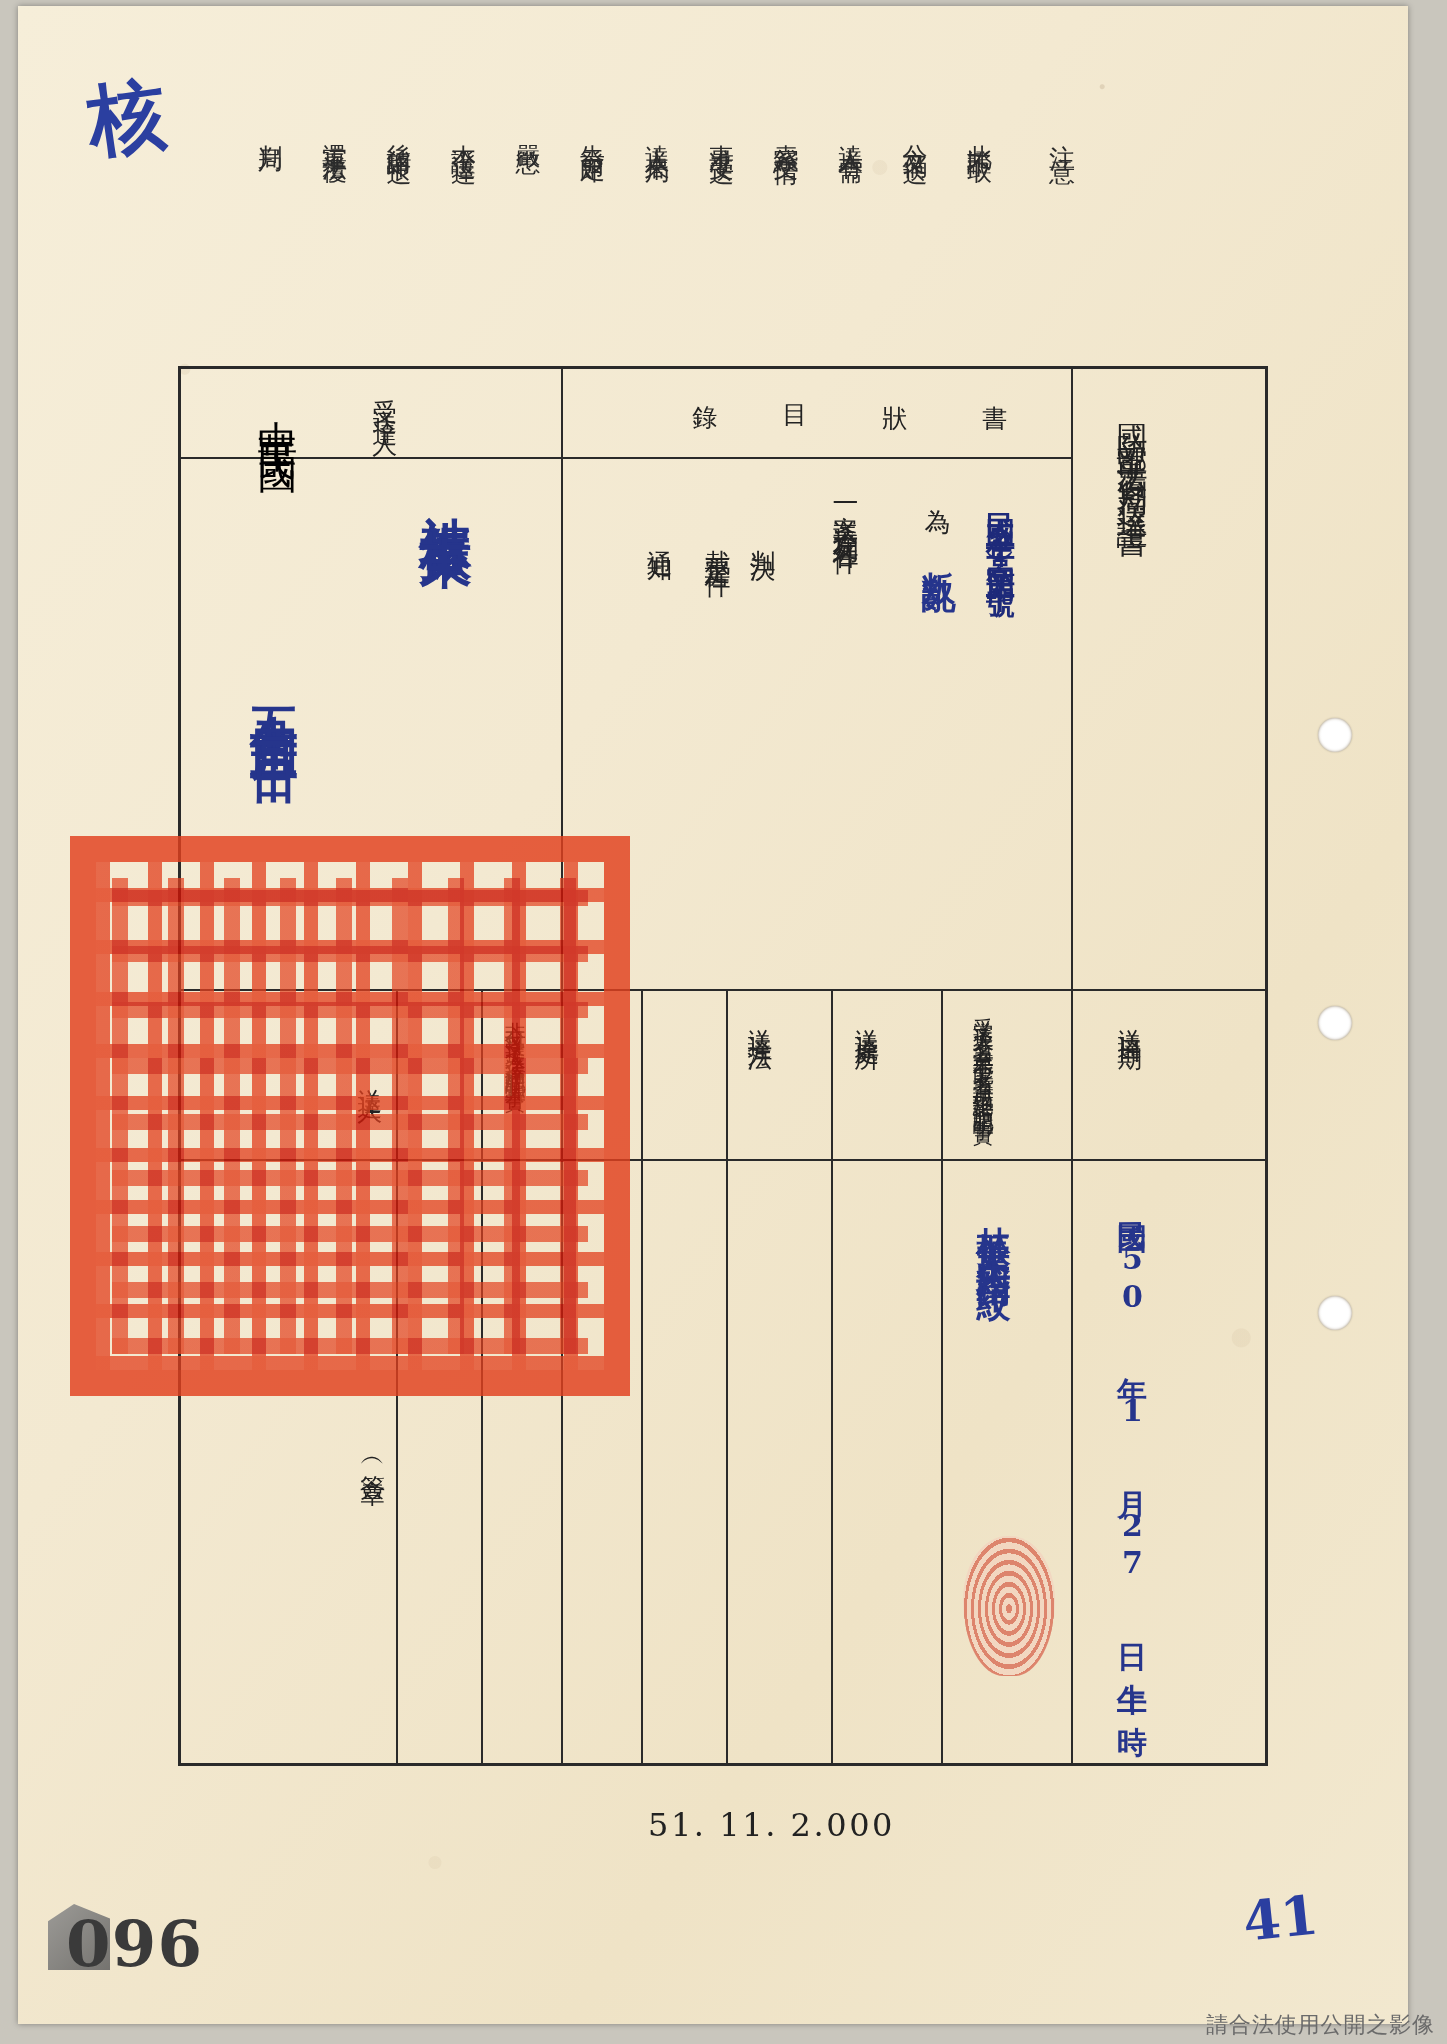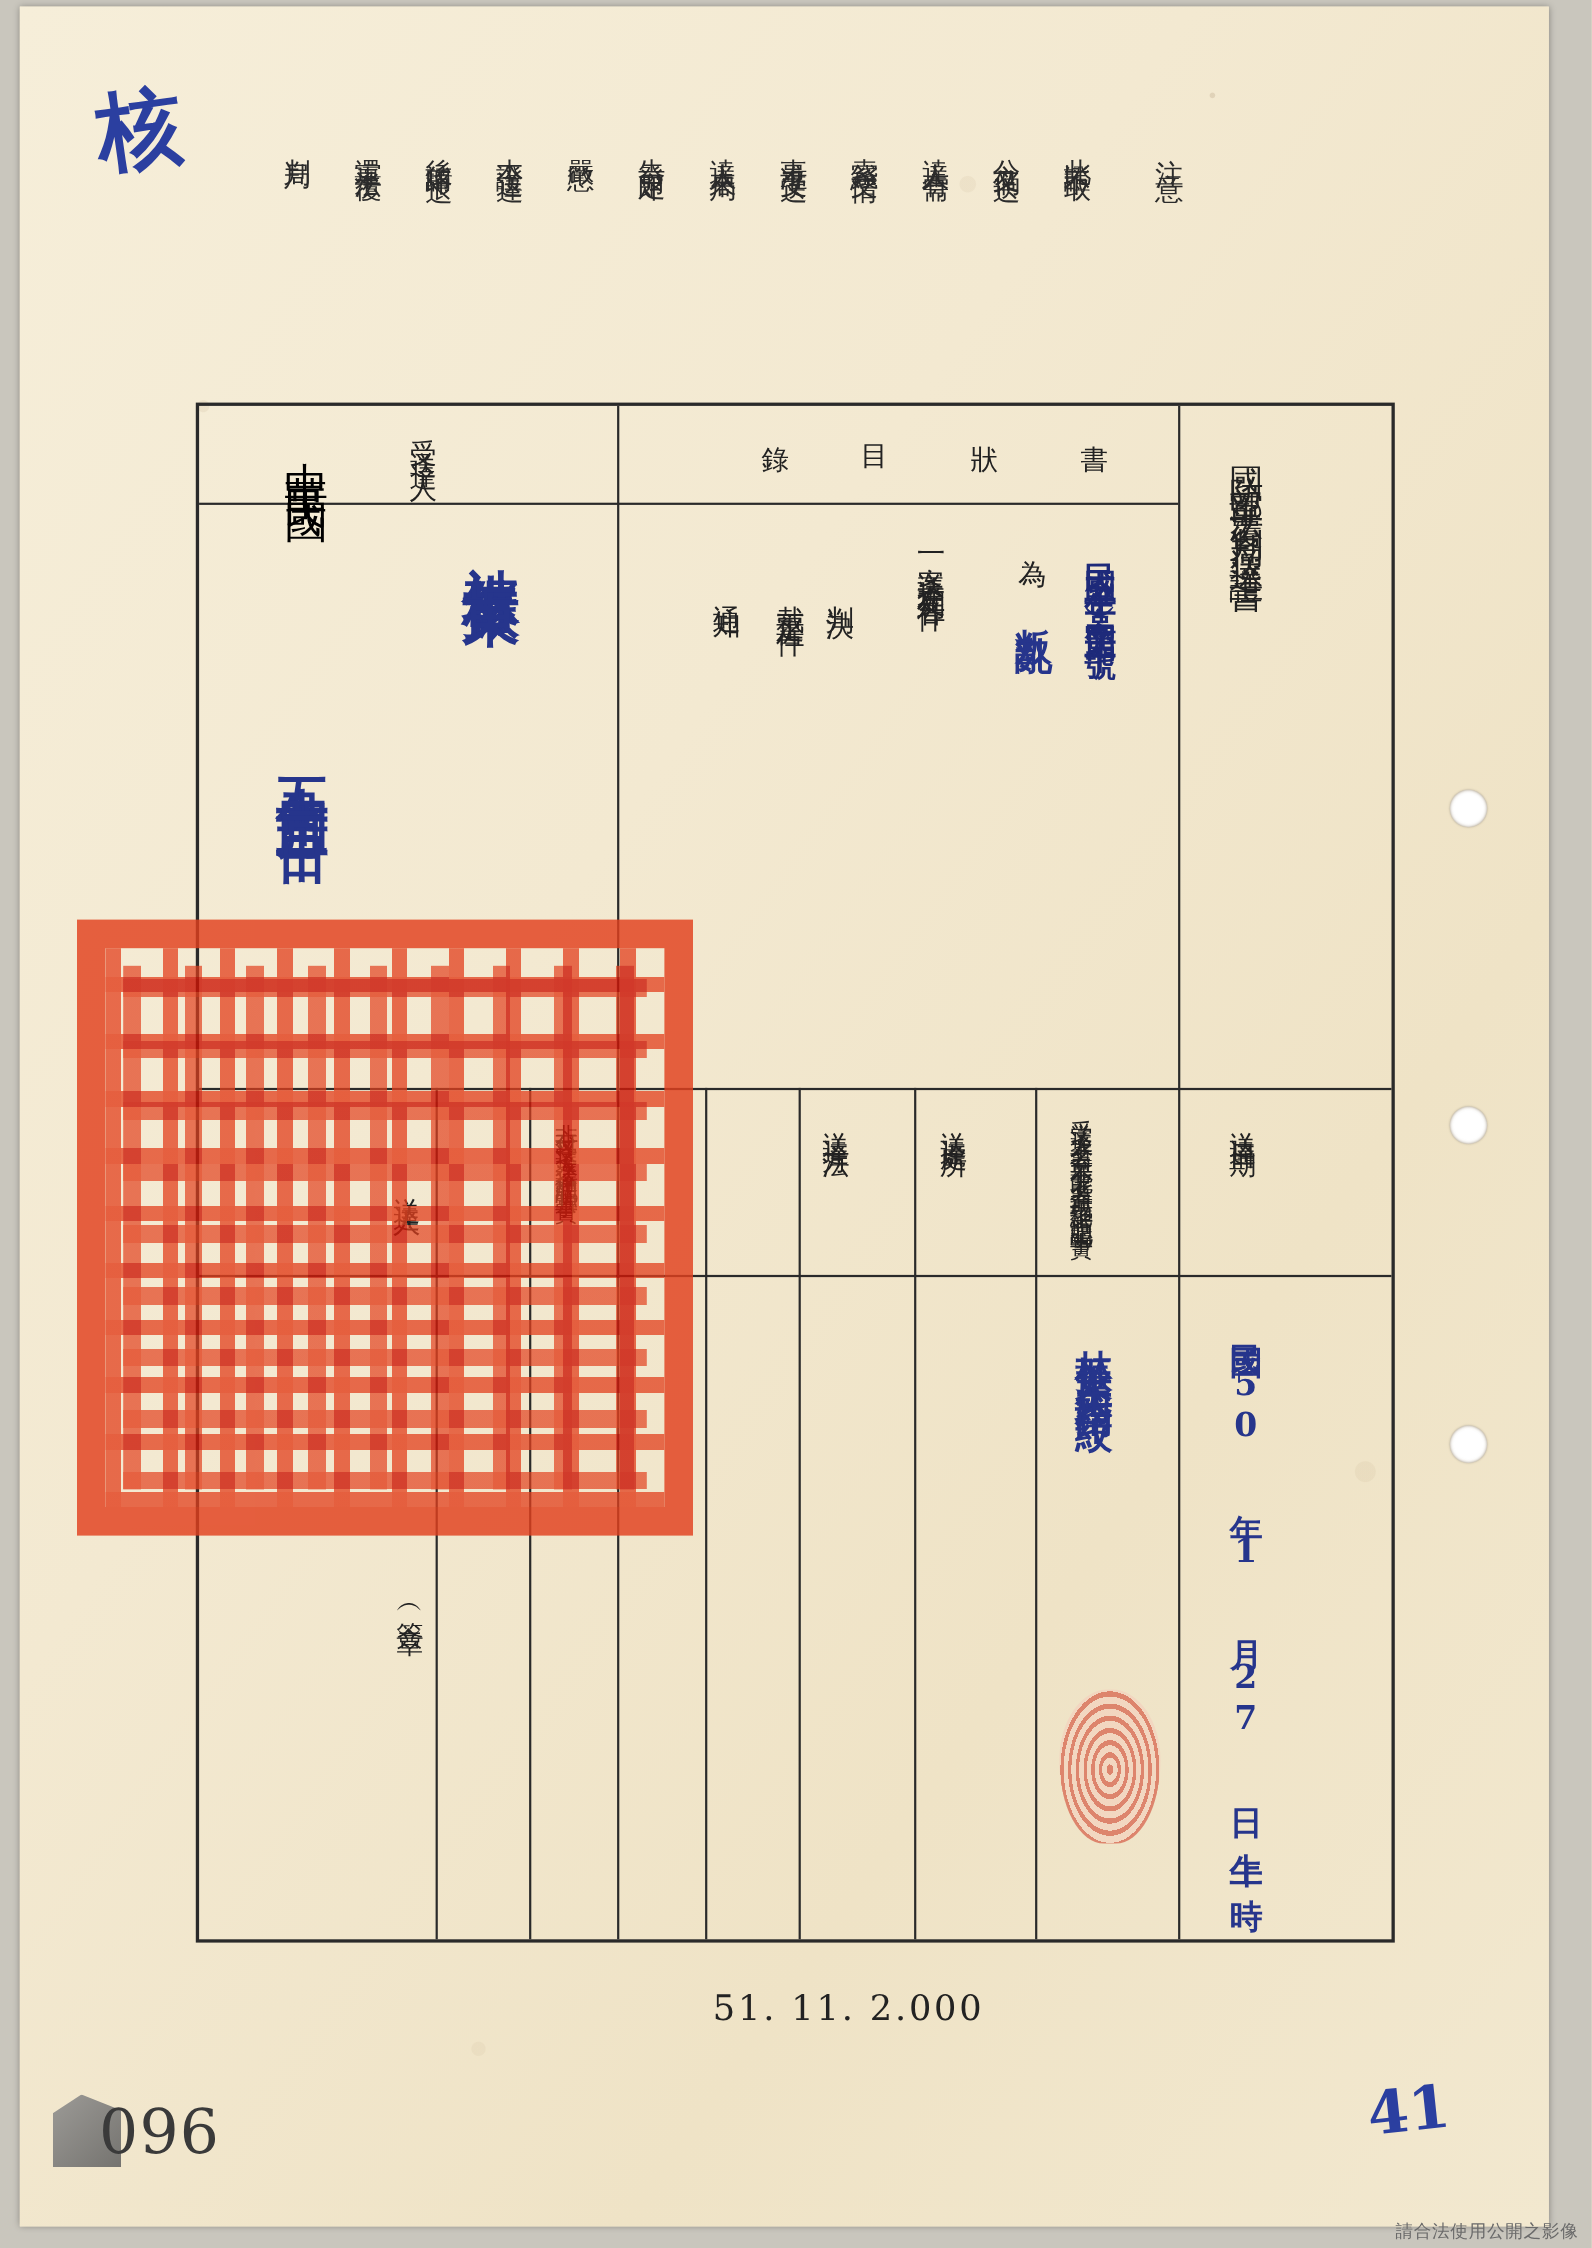--- a/index.html
+++ b/index.html
@@ -102,35 +102,35 @@
       repeating-radial-gradient(ellipse at 50% 52%, rgba(214,96,74,.85) 0 3px, rgba(245,200,185,.55) 3px 7px);
     opacity:.85;
   }
   
   #scribble{position:absolute;left:70px;top:60px;font-size:78px;color:#2b3fa0;
     font-family:"DejaVu Serif","Liberation Serif",serif;font-weight:bold;transform:rotate(-8deg);}
   
   #printcode{position:absolute;left:630px;top:1800px;font-size:32px;color:#222;
     font-family:"DejaVu Serif","Liberation Serif",serif;letter-spacing:.08em;}
   #pagenum{
-    position:absolute;left:72px;top:1900px;font-size:56px;color:#3a3a3a;
-    font-family:"DejaVu Serif","Liberation Serif",serif;font-weight:normal;letter-spacing:.02em;
+    position:absolute;left:48px;top:1900px;font-size:64px;color:#3a3a3a;
+    font-family:"DejaVu Serif","Liberation Serif",serif;font-weight:bold;letter-spacing:.02em;
   }
   #stamp-icon{
     position:absolute;left:30px;top:1898px;width:62px;height:66px;
     background:linear-gradient(135deg,#8d8d8d,#5f5f5f);
     clip-path:polygon(0 100%,0 26%,42% 0,100% 22%,100% 100%);
     opacity:.85;
   }
   #folio{
     position:absolute;right:90px;top:1880px;font-size:54px;color:#2b3fa0;
     font-family:"DejaVu Serif","Liberation Serif",serif;font-weight:bold;transform:rotate(-6deg);
   }
   #footer-note{
-    position:absolute;right:12px;bottom:4px;font-size:16px;color:#6a6a6a;
+    position:absolute;right:12px;bottom:4px;font-size:22px;color:#6a6a6a;
     letter-spacing:.04em;
   }
 </style>
 </head>
 <body>
 
 <div id="sheet">
 
   <div class="hole" style="left:1300px;top:712px;"></div>
   <div class="hole" style="left:1300px;top:1000px;"></div>

